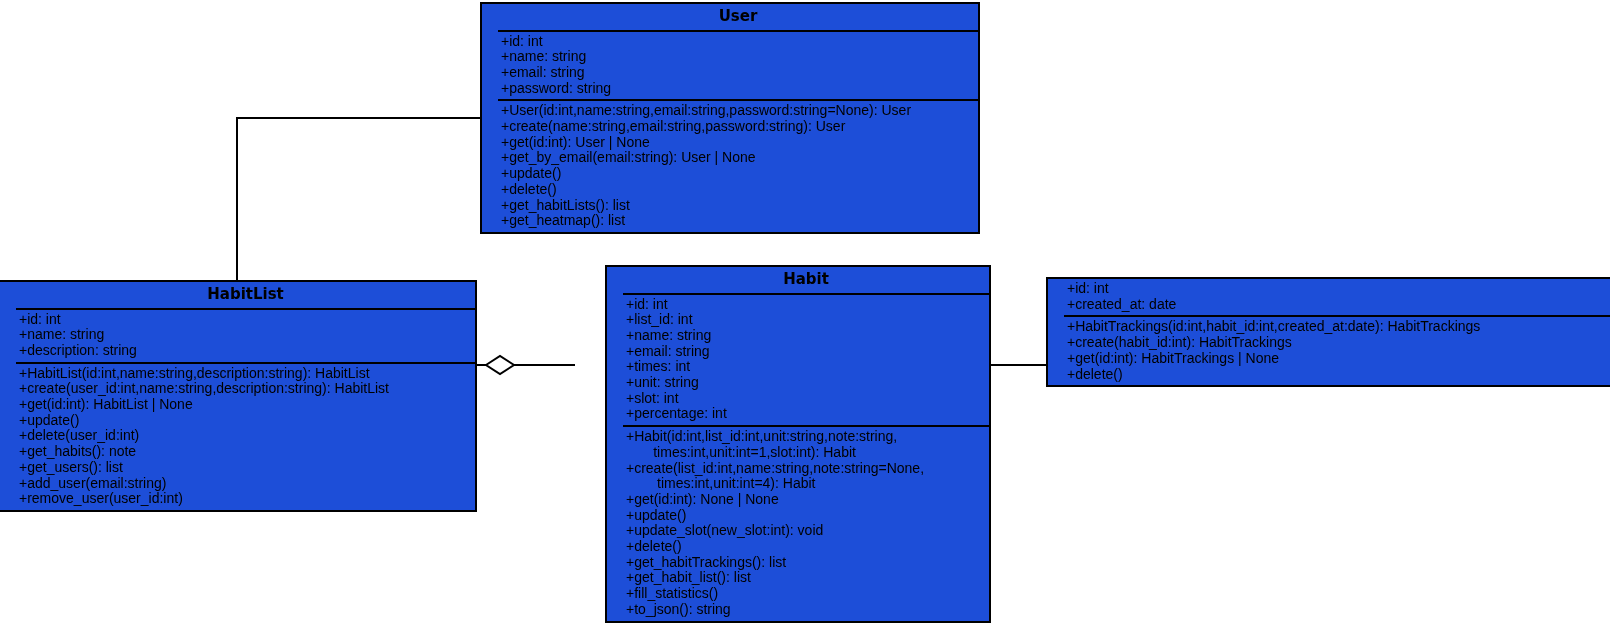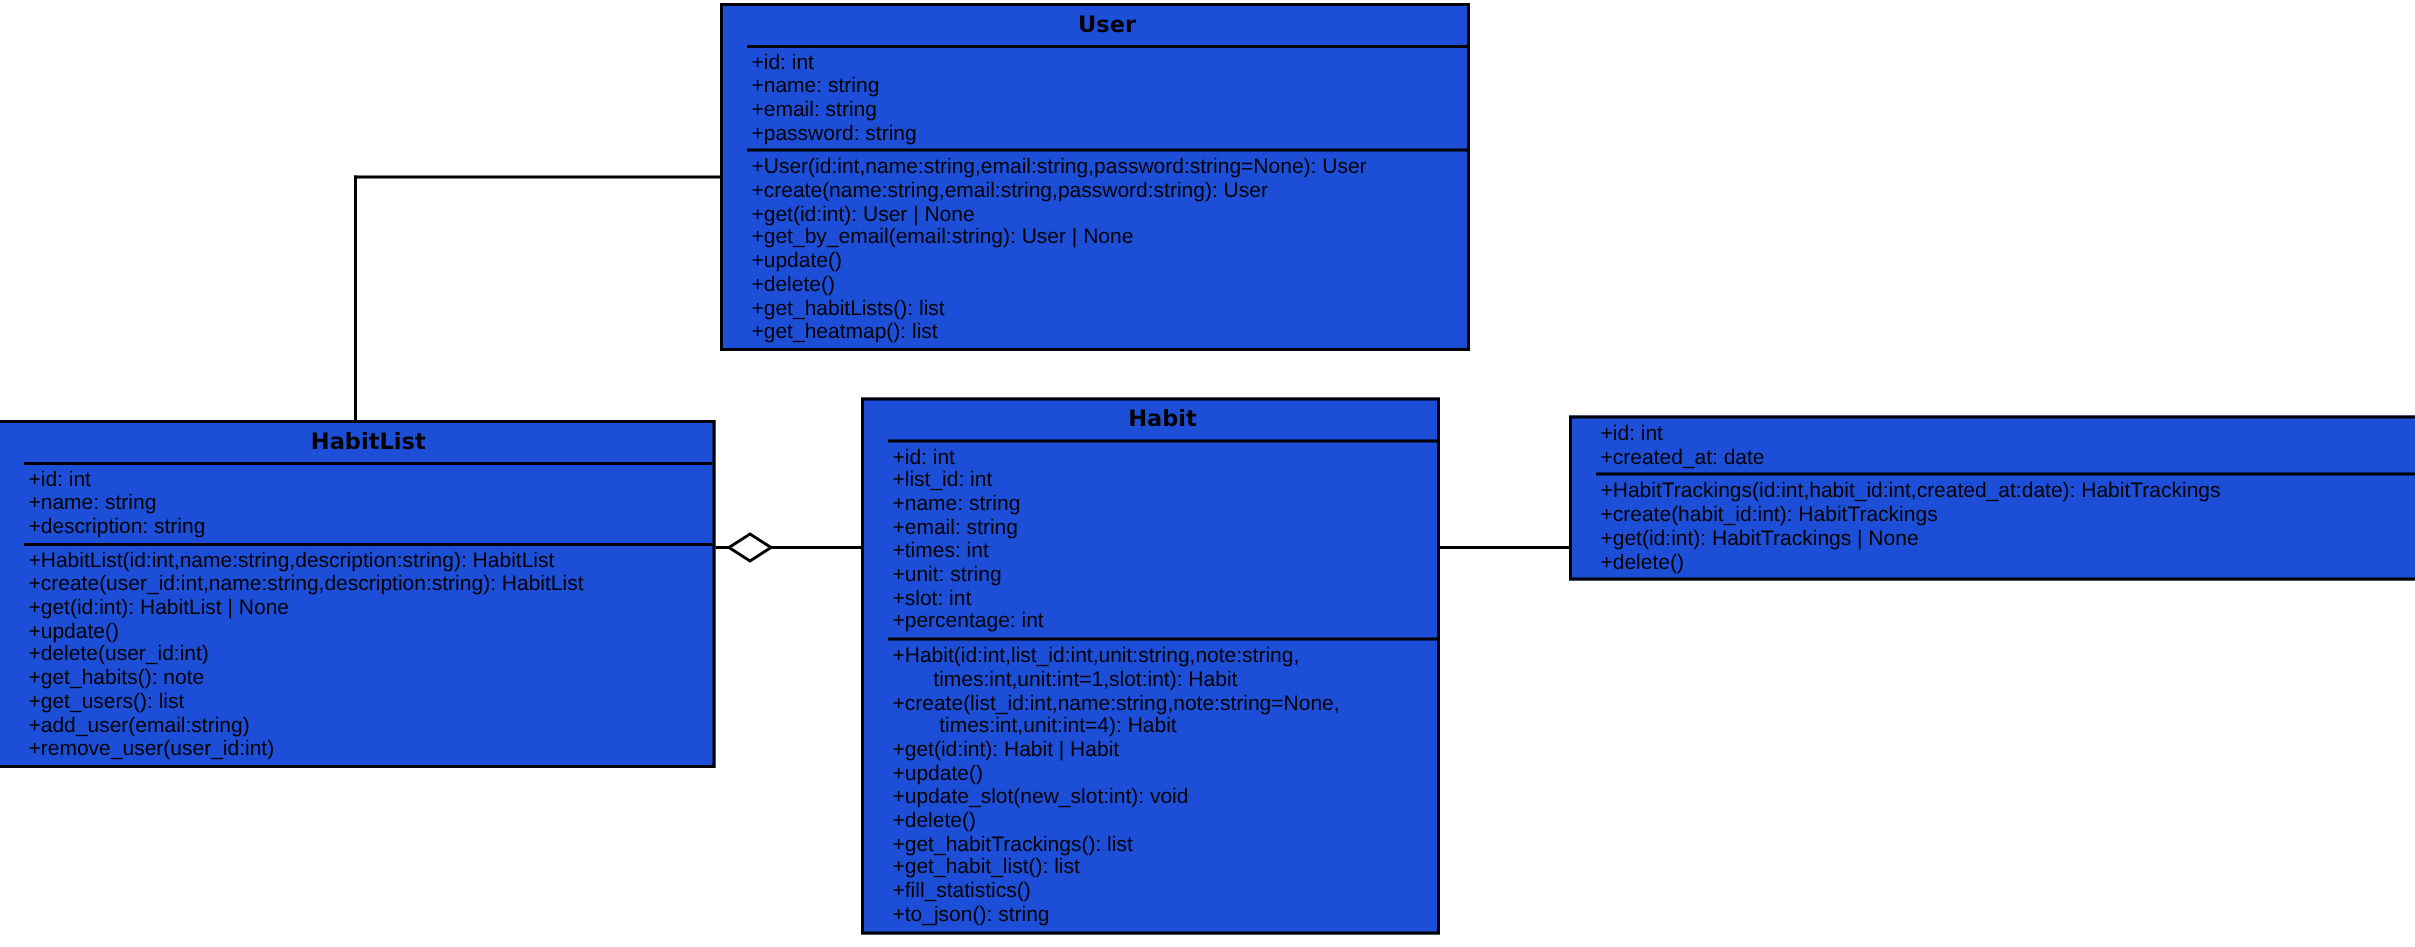--- a/index.html
+++ b/index.html
@@ -109,38 +109,38 @@
       <div class="member">+get(id:int): HabitList | None</div>
       <div class="member">+update()</div>
       <div class="member">+delete(user_id:int)</div>
       <div class="member">+get_habits(): note</div>
       <div class="member">+get_users(): list</div>
       <div class="member">+add_user(email:string)</div>
       <div class="member">+remove_user(user_id:int)</div>
     </div>
   </div>
 
-  <div class="uml-class" style="left:574px; top:265px; width:386px;">
+  <div class="uml-class" style="left:605px; top:265px; width:386px;">
     <div class="class-title">Habit</div>
     <div class="compartment">
       <div class="member">+id: int</div>
       <div class="member">+list_id: int</div>
       <div class="member">+name: string</div>
       <div class="member">+email: string</div>
       <div class="member">+times: int</div>
       <div class="member">+unit: string</div>
       <div class="member">+slot: int</div>
       <div class="member">+percentage: int</div>
     </div>
     <div class="compartment">
       <div class="member">+Habit(id:int,list_id:int,unit:string,note:string,</div>
       <div class="member">       times:int,unit:int=1,slot:int): Habit</div>
       <div class="member">+create(list_id:int,name:string,note:string=None,</div>
       <div class="member">        times:int,unit:int=4): Habit</div>
-      <div class="member">+get(id:int): Habit | Habit</div>
+      <div class="member">+get(id:int): None | None</div>
       <div class="member">+update()</div>
       <div class="member">+update_slot(new_slot:int): void</div>
       <div class="member">+delete()</div>
       <div class="member">+get_habitTrackings(): list</div>
       <div class="member">+get_habit_list(): list</div>
       <div class="member">+fill_statistics()</div>
       <div class="member">+to_json(): string</div>
     </div>
   </div>
 

